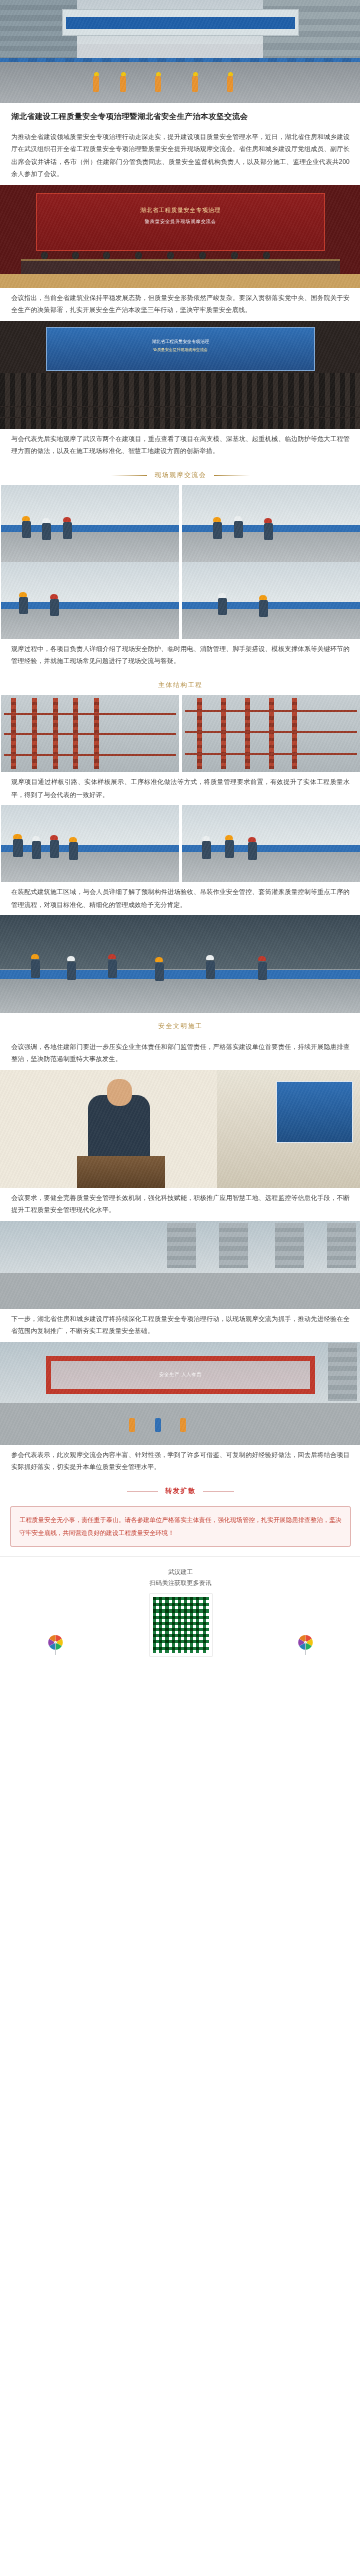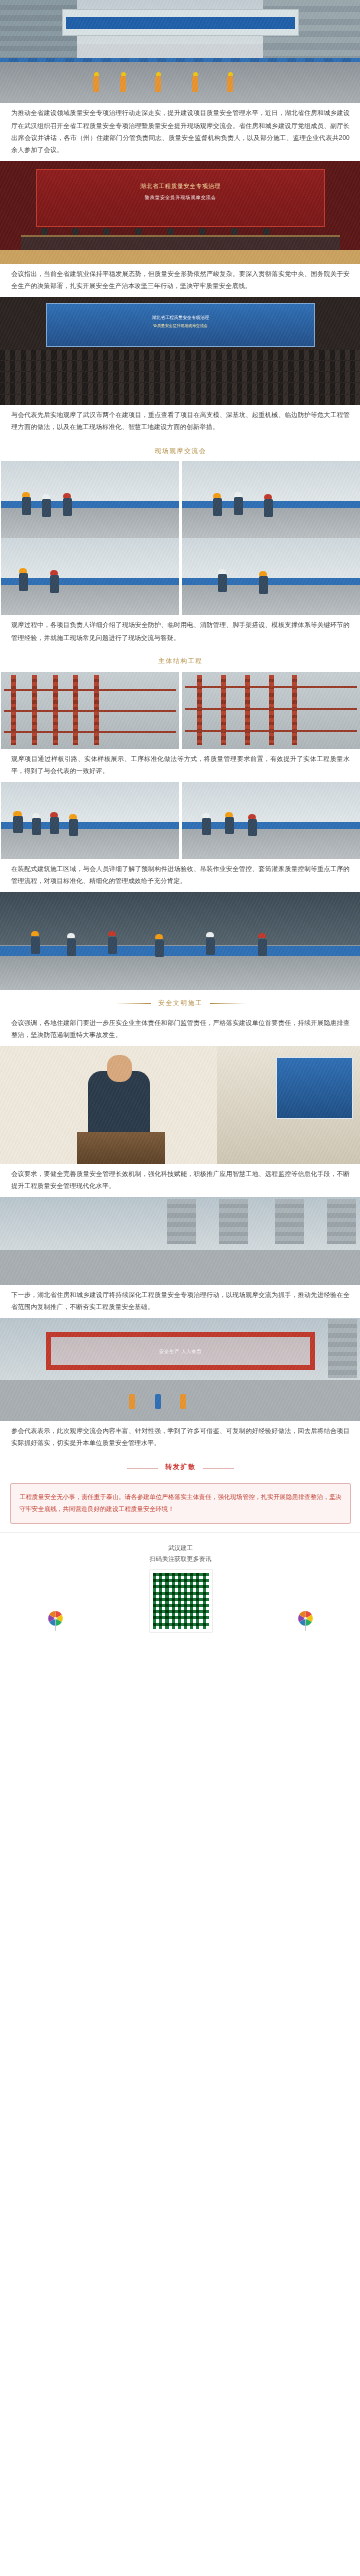--- a/index.html
+++ b/index.html
@@ -272,20 +272,21 @@
     <div class="fence"></div>
     <div class="road"></div>
     <div class="worker" style="left:93px"></div>
     <div class="worker" style="left:120px"></div>
     <div class="worker" style="left:155px"></div>
     <div class="worker" style="left:192px"></div>
     <div class="worker" style="left:227px"></div>
     <div class="noise"></div>
   </div>
 
+  <div class="headline">湖北省建设工程质量安全专项治理暨湖北省安全生产治本攻坚交流会</div>
 
   <div class="para">为推动全省建设领域质量安全专项治理行动走深走实，提升建设项目质量安全管理水平，近日，湖北省住房和城乡建设厅在武汉组织召开全省工程质量安全专项治理暨质量安全提升现场观摩交流会。省住房和城乡建设厅党组成员、副厅长出席会议并讲话，各市（州）住建部门分管负责同志、质量安全监督机构负责人，以及部分施工、监理企业代表共200余人参加了会议。</div>
 
   <div class="photo img-stage">
     <div class="screen">
       <div class="t1">湖北省工程质量安全专项治理</div>
       <div class="t2">暨质量安全提升现场观摩交流会</div>
     </div>
     <div class="head" style="left:41px"></div>
     <div class="head" style="left:72px"></div>

